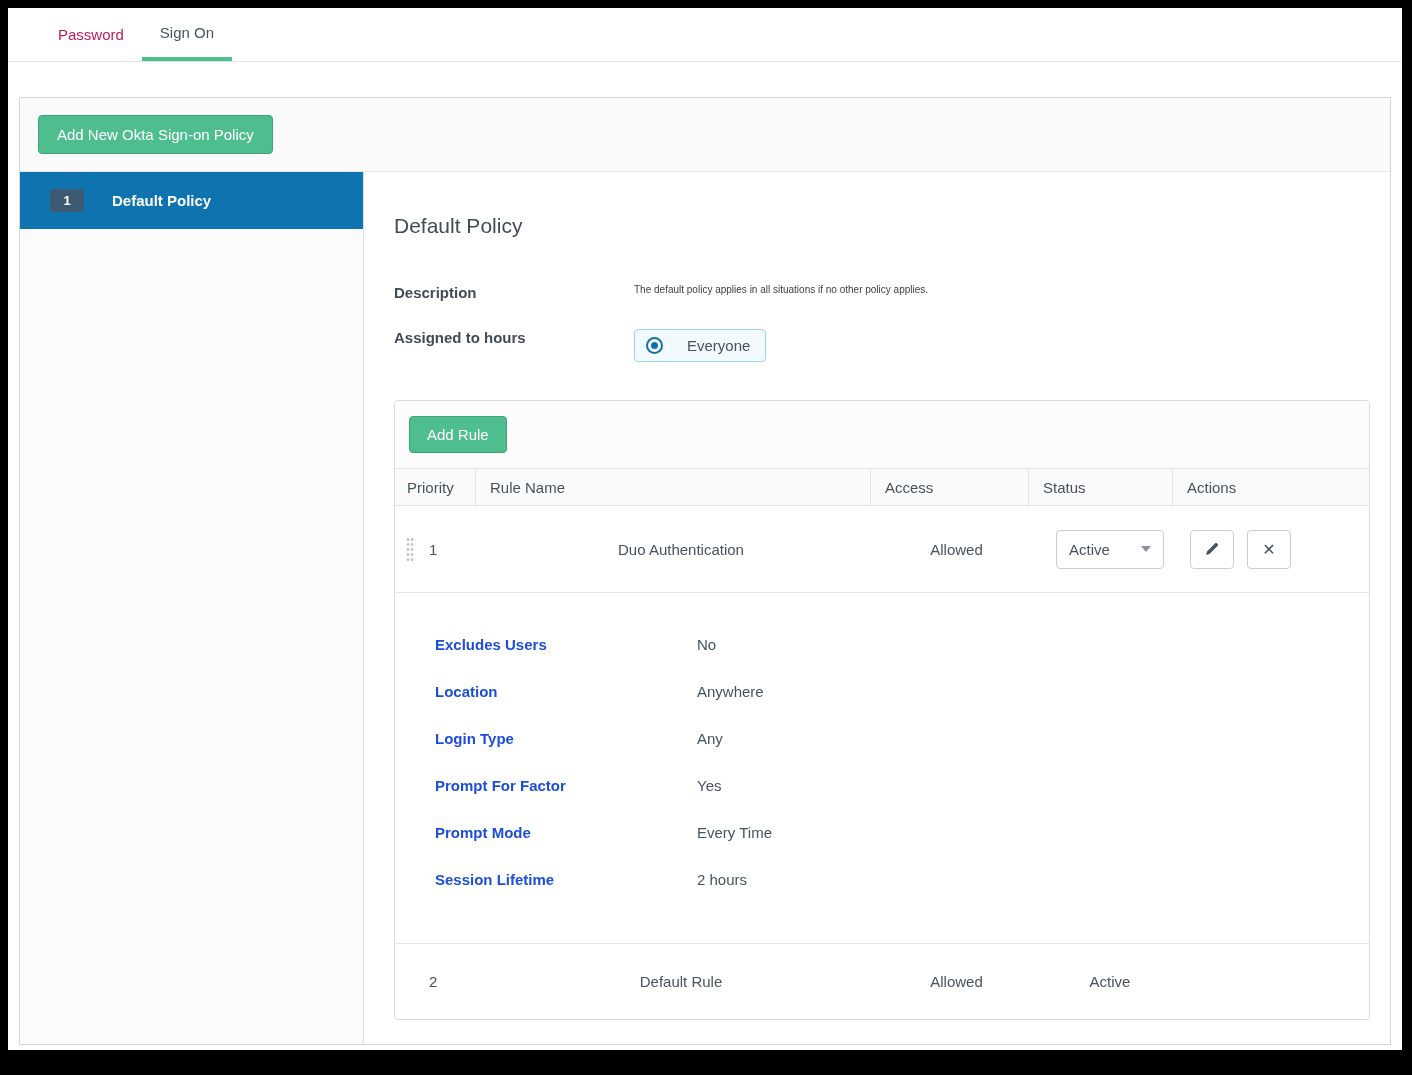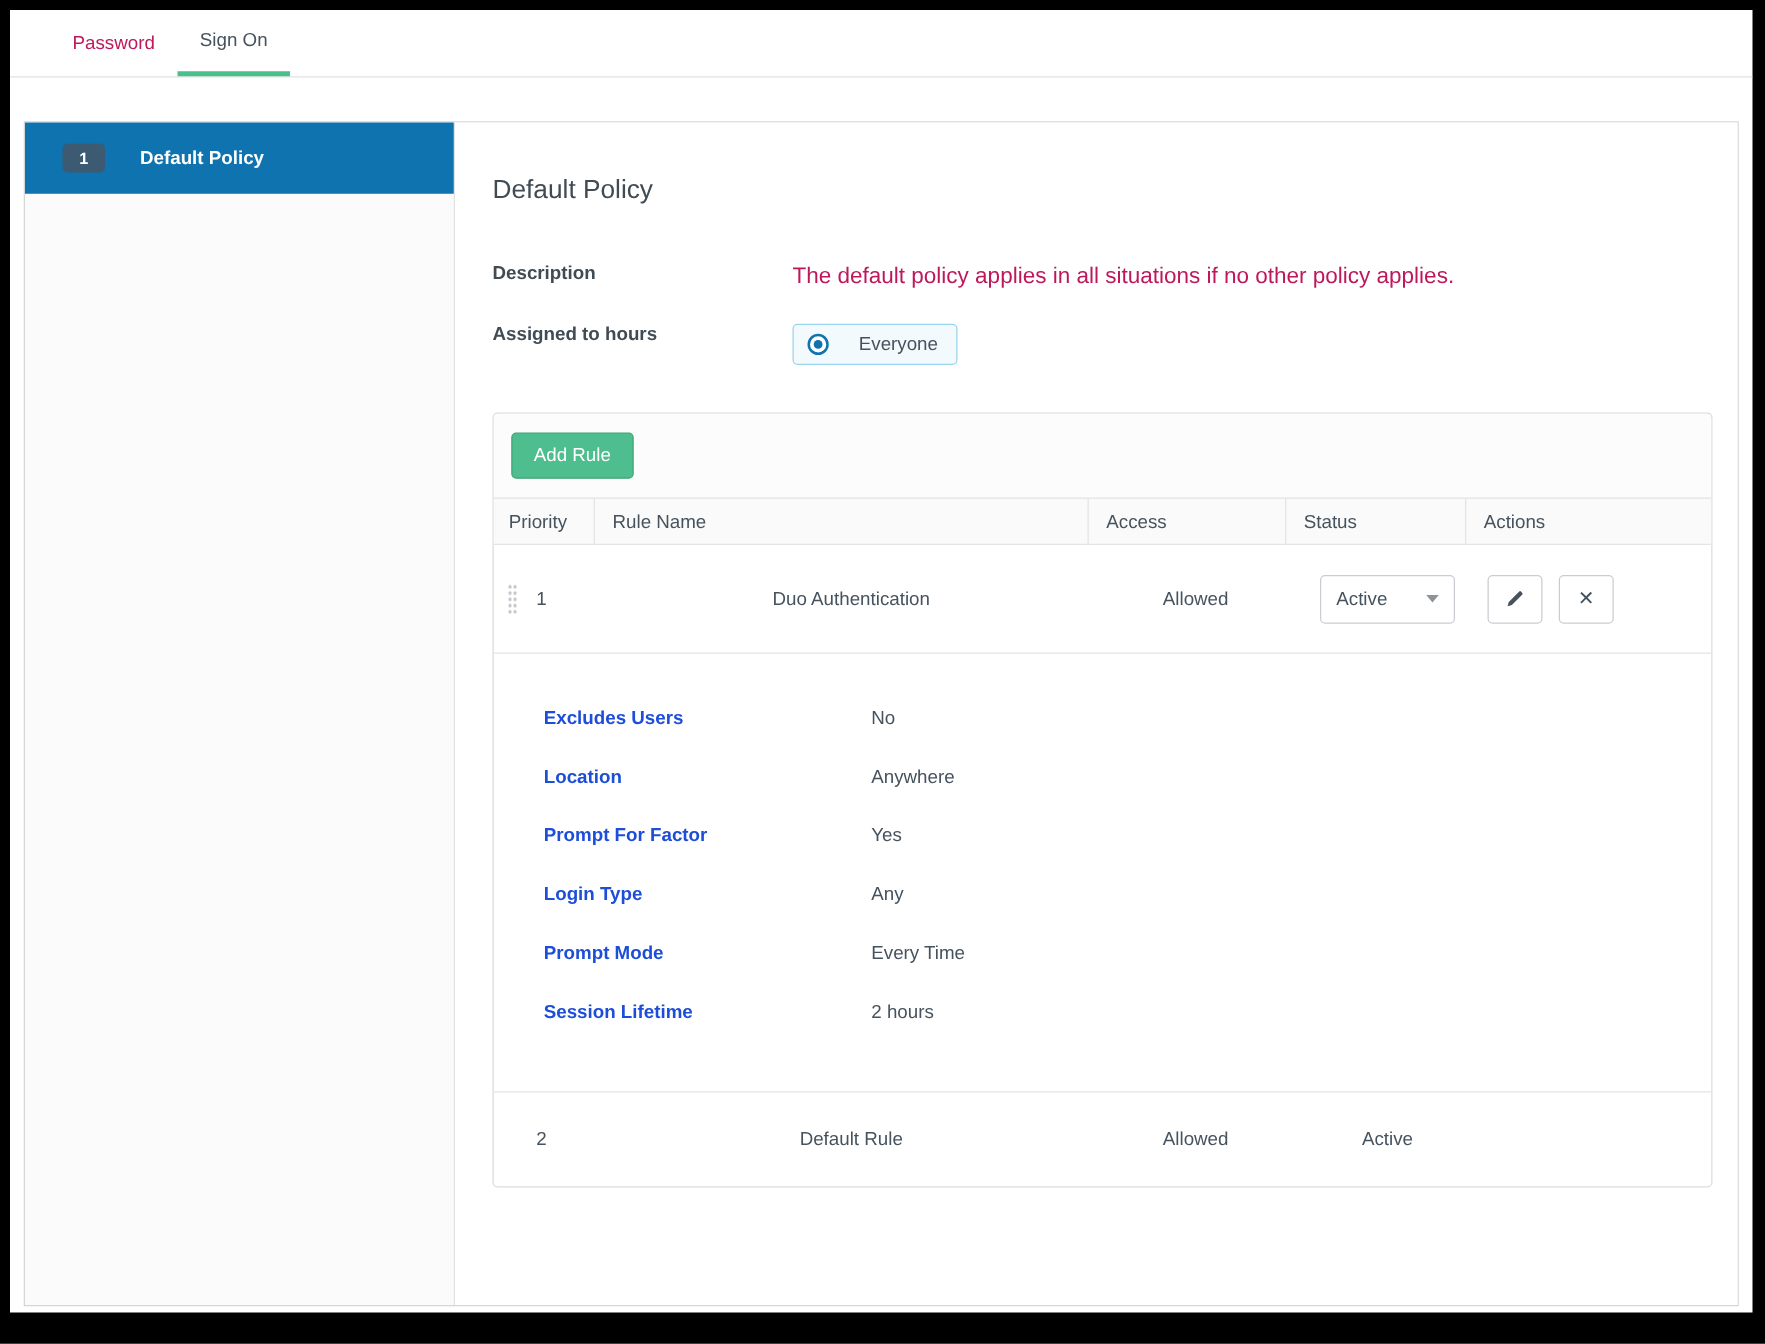--- a/index.html
+++ b/index.html
@@ -121,21 +121,21 @@
   }
   .meta-row + .meta-row { margin-top: 28px; }
   .meta-rows { margin-top: 46px; }
   .meta-label {
     width: 240px;
     font-size: 15px;
     font-weight: bold;
     color: #404b54;
     flex: none;
   }
-  .meta-value { font-size: 18px; color: #be185d; }
+  .meta-value { font-size: 10px; color: #404040; }
 
   .group-chip {
     display: inline-flex;
     align-items: center;
     gap: 24px;
     border: 1px solid #9bd4ee;
     background: #f3fafd;
     border-radius: 4px;
     padding: 7px 15px 7px 11px;
     font-size: 15px;
@@ -289,20 +289,23 @@
     <div class="tab inactive">
       <span>Password</span>
     </div>
     <div class="tab active">
       <span>Sign On</span>
     </div>
   </div>
 
   <div class="card">
 
+    <div class="card-toolbar">
+      <button class="btn-green">Add New Okta Sign-on Policy</button>
+    </div>
 
     <div class="card-body">
 
       <div class="policy-list">
         <div class="policy-item">
           <span class="policy-badge">1</span>
           <span class="policy-name">Default Policy</span>
         </div>
       </div>
 
@@ -368,26 +371,26 @@
           <div class="rule-details">
             <div class="detail-row">
               <div class="detail-label">Excludes Users</div>
               <div class="detail-value">No</div>
             </div>
             <div class="detail-row">
               <div class="detail-label">Location</div>
               <div class="detail-value">Anywhere</div>
             </div>
             <div class="detail-row">
+              <div class="detail-label">Login Type</div>
+              <div class="detail-value">Any</div>
+            </div>
+            <div class="detail-row">
               <div class="detail-label">Prompt For Factor</div>
               <div class="detail-value">Yes</div>
-            </div>
-            <div class="detail-row">
-              <div class="detail-label">Login Type</div>
-              <div class="detail-value">Any</div>
             </div>
             <div class="detail-row">
               <div class="detail-label">Prompt Mode</div>
               <div class="detail-value">Every Time</div>
             </div>
             <div class="detail-row">
               <div class="detail-label">Session Lifetime</div>
               <div class="detail-value">2 hours</div>
             </div>
           </div>

